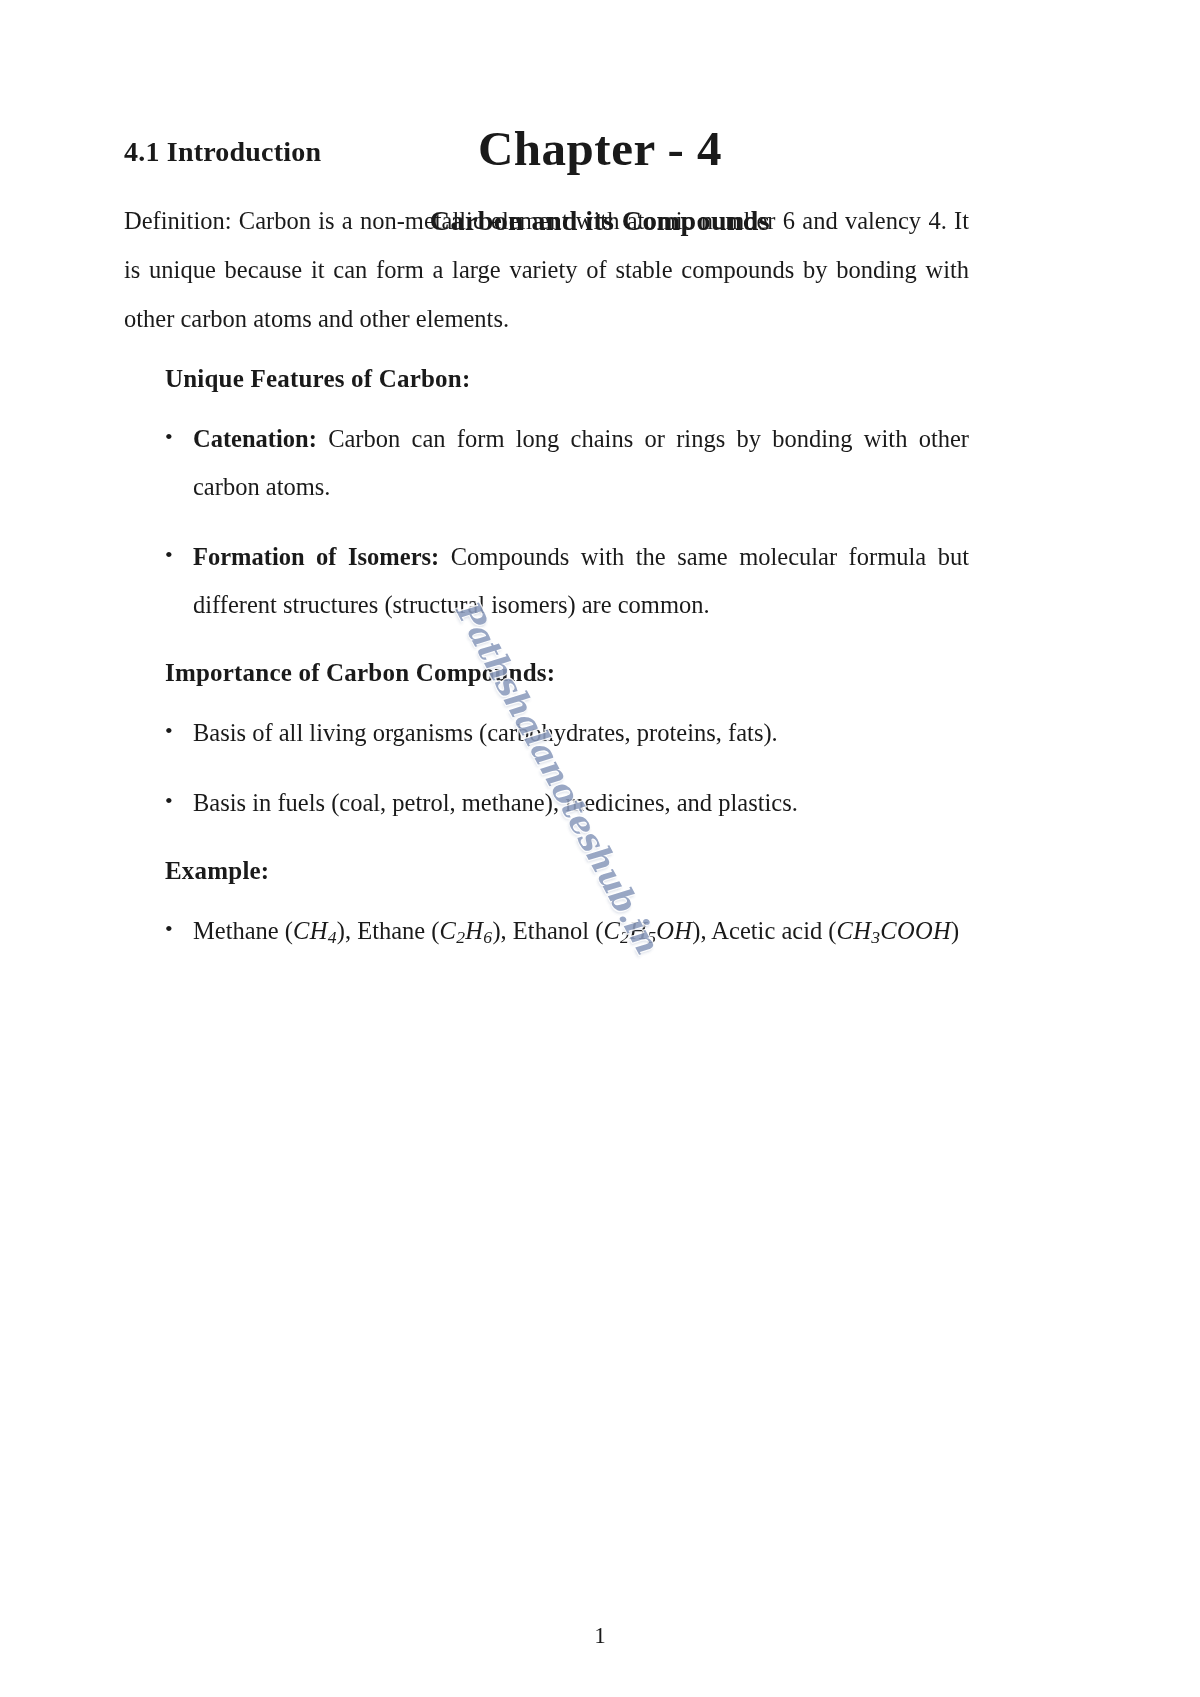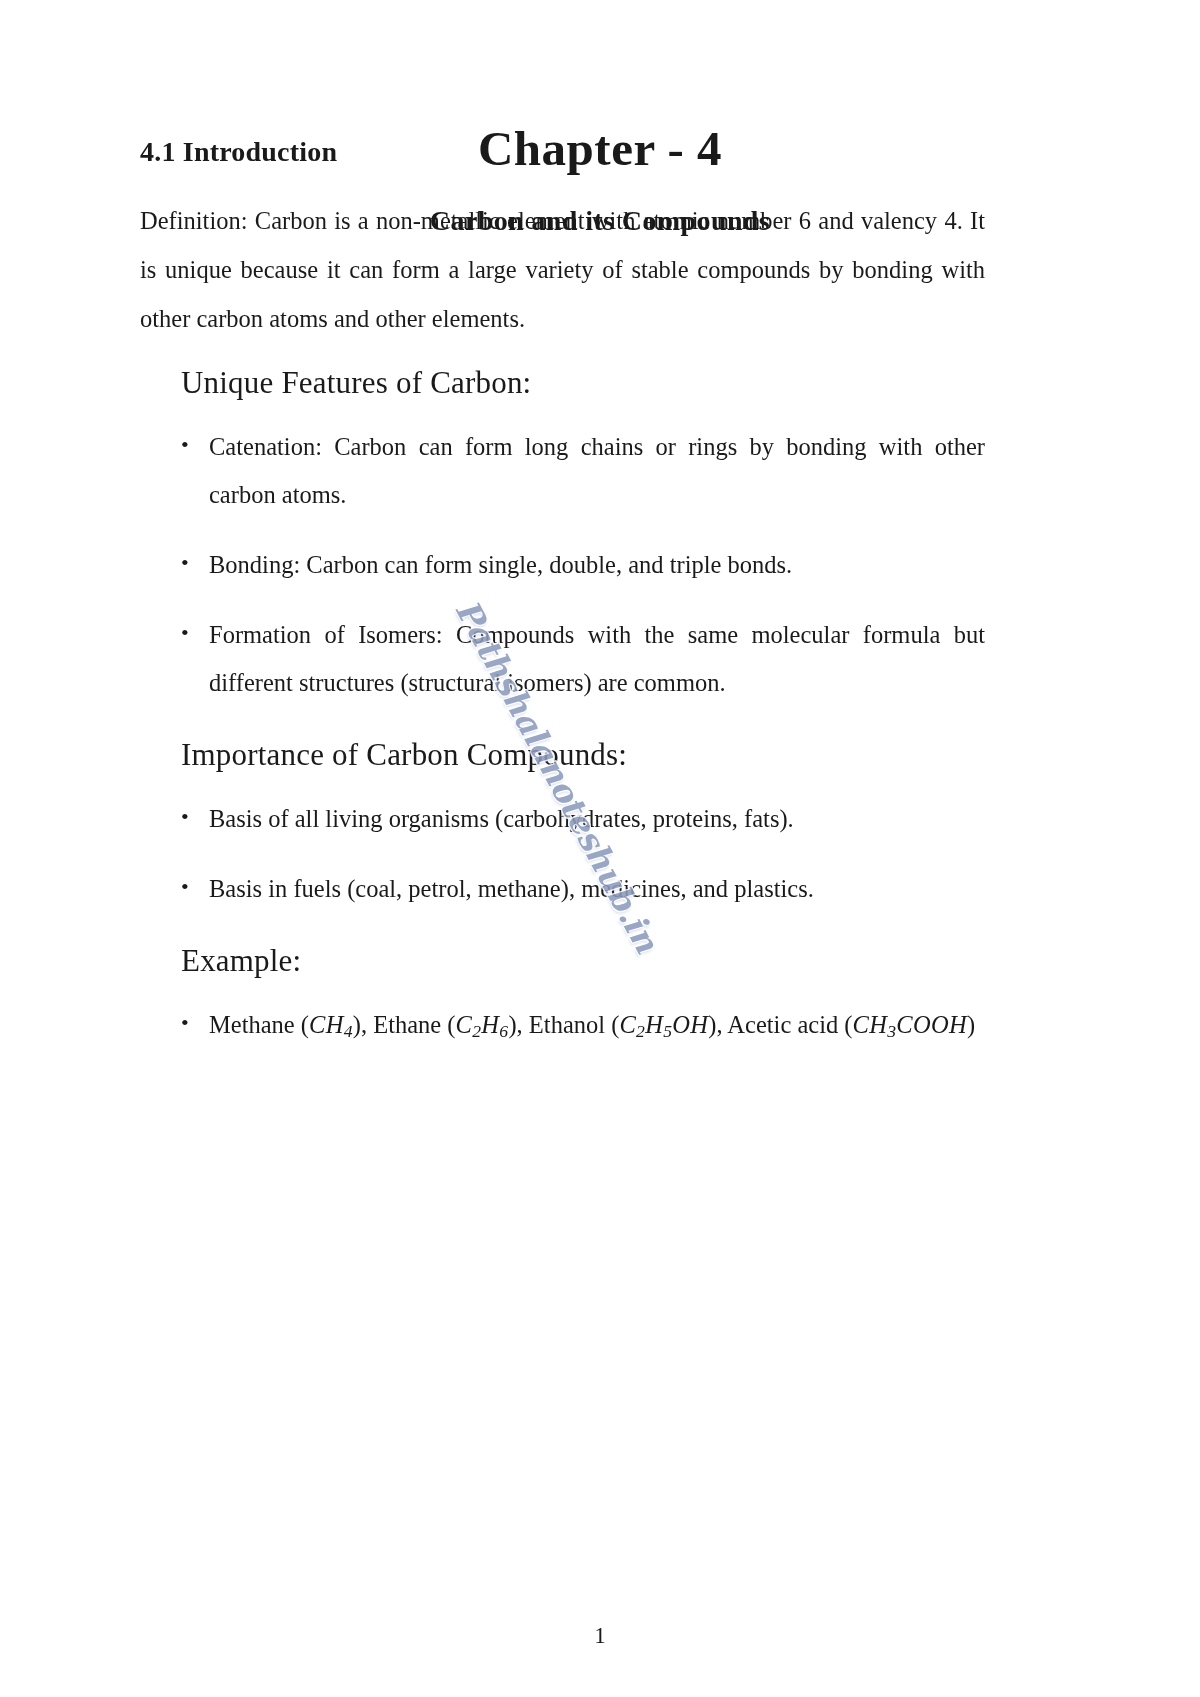--- a/index.html
+++ b/index.html
@@ -15,21 +15,21 @@
     position: relative;
     width: 1200px;
     height: 1697px;
     background: #ffffff;
     overflow: hidden;
     box-sizing: border-box;
   }
   
   #content {
     position: absolute;
-    left: 140px;
+    left: 124px;
     top: 0;
     width: 845px;
   }
   
   .chapter-title {
     text-align: center;
     font-size: 49px;
     font-weight: bold;
     letter-spacing: 0.5px;
     margin: 0;
@@ -59,22 +59,22 @@
     line-height: 2.0;
     text-align: justify;
     margin: 0;
     padding-top: 28px;
   }
   .body-para .lead {
     font-weight: normal;
   }
   
   .sub-heading {
-    font-size: 31px;
-    font-weight: normal;
+    font-size: 25px;
+    font-weight: bold;
     margin: 0;
     padding-top: 22px;
     padding-left: 41px;
     letter-spacing: 0.2px;
   }
   .sub-heading.tight {
     padding-top: 30px;
   }
   
   ul.bullets {
@@ -92,21 +92,21 @@
   }
   ul.bullets > li::before {
     content: "•";
     position: absolute;
     left: 41px;
     top: 0;
     font-size: 22px;
     line-height: 1.96;
   }
   ul.bullets > li .term {
-    font-weight: normal;
+    font-weight: bold;
   }
   ul.bullets.nojustify > li {
     text-align: left;
   }
   
   .mathf {
     font-family: "Liberation Serif", "DejaVu Serif", serif;
     font-style: italic;
     letter-spacing: 0.3px;
   }
@@ -175,24 +175,20 @@
     </p>
 
     <h4 class="sub-heading">Unique Features of Carbon:</h4>
 
     <ul class="bullets">
       <li>
         <span class="term">Catenation:</span>
         <span>Carbon can form long chains or rings by bonding with other carbon atoms.</span>
       </li>
       <li>
-        <span class="term">Bonding:</span>
-        <span>Carbon can form single, double, and triple bonds.</span>
-      </li>
-      <li>
         <span class="term">Formation of Isomers:</span>
         <span>Compounds with the same molecular formula but different structures (structural isomers) are common.</span>
       </li>
     </ul>
 
     <h4 class="sub-heading tight">Importance of Carbon Compounds:</h4>
 
     <ul class="bullets nojustify">
       <li>
         <span>Basis of all living organisms (carbohydrates, proteins, fats).</span>

